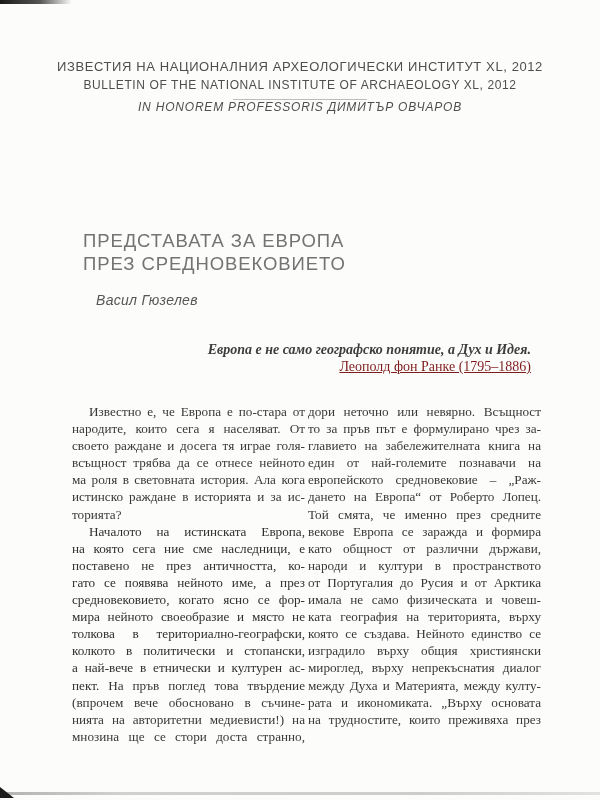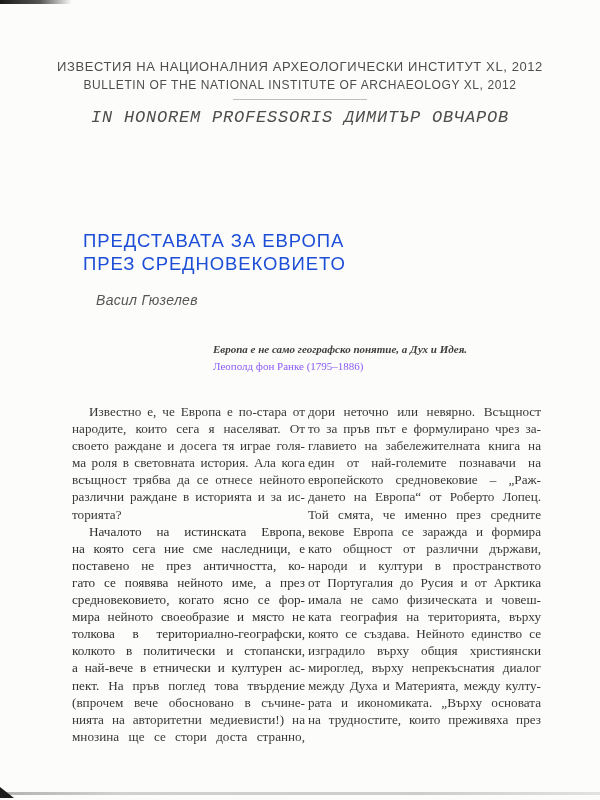--- a/index.html
+++ b/index.html
@@ -28,40 +28,40 @@
   .hdr {
     position:absolute; left:0; width:600px; text-align:center;
     font-family:"Liberation Sans", sans-serif; color:#4e4e4e;
   }
   .hdr-1 { top:59px; font-size:13px; letter-spacing:.6px; }
   .hdr-2 { top:78px; font-size:12px; letter-spacing:.6px; }
   .hdr-divider {
     position:absolute; top:99px; left:233px; width:134px; height:1px;
     background:#bdbdbd;
   }
-  .hdr-3 { top:108px; font-size:17px; font-style:italic; letter-spacing:.8px;font-family:Liberation Mono, monospace; }
+  .hdr-3 { top:100px; font-size:12px; font-style:italic; letter-spacing:.8px; }
   
   .title {
     position:absolute; left:83px; top:229px;
     font-family:"Liberation Sans", sans-serif;
     font-size:18.5px; line-height:23px; letter-spacing:.9px;
-    color:#1d4ed8; font-weight:500;
+    color:#737373; font-weight:500;
   }
   .author {
     position:absolute; left:96px; top:292px;
     font-family:"Liberation Sans", sans-serif;
     font-style:italic; font-size:14px; color:#565656; letter-spacing:.3px;text-align:right;
   }
   
   .epigraph {
-    position:absolute; right:57px; top:341px; width:330px;
-    text-align:left; line-height:17px; font-size:11px;
+    position:absolute; right:69px; top:341px; width:330px;
+    text-align:right; line-height:17px; font-size:14px;
   }
   .epigraph .quote { font-style:italic; font-weight:bold; color:#3d3d3d; }
-  .epigraph .attrib { color:#8b5cf6; }
+  .epigraph .attrib { color:#7f1d1d;text-decoration:underline; }
   
   .col {
     position:absolute; top:403px; width:233px;
     font-size:13.2px; line-height:17.1px; color:#383838;
   }
   .col-left { left:72px; }
   .col-right { left:308px; }
   .tl { text-align:justify; text-align-last:justify; white-space:nowrap0; }
   .tl.end { text-align-last:left; }
   .tl.indent { text-indent:17px; }
@@ -88,23 +88,23 @@
 
   <div class="epigraph">
     <div class="quote">Европа е не само географско понятие, а Дух и Идея.</div>
     <div class="attrib">Леополд фон Ранке (1795–1886)</div>
   </div>
 
   <div class="col col-left">
       <div class="tl indent">Известно е, че Европа е по-стара от</div>
       <div class="tl">народите, които сега я населяват. От</div>
       <div class="tl">своето раждане и досега тя играе голя-</div>
+      <div class="tl">всъщност трябва да се отнесе нейното</div>
       <div class="tl">ма роля в световната история. Ала кога</div>
-      <div class="tl">всъщност трябва да се отнесе нейното</div>
-      <div class="tl">различни раждане в историята и за ис-</div>
+      <div class="tl">истинско раждане в историята и за ис-</div>
       <div class="tl end">торията?</div>
       <div class="tl indent bold">Началото на истинската Европа,</div>
       <div class="tl bold">на която сега ние сме наследници, е</div>
       <div class="tl bold">поставено не през античността, ко-</div>
       <div class="tl bold">гато се появява нейното име, а през</div>
       <div class="tl bold">средновековието, когато ясно се фор-</div>
       <div class="tl bold">мира нейното своеобразие и място не</div>
       <div class="tl bold">толкова в териториално-географски,</div>
       <div class="tl bold">колкото в политически и стопански,</div>
       <div class="tl bold">а най-вече в етнически и културен ас-</div>

